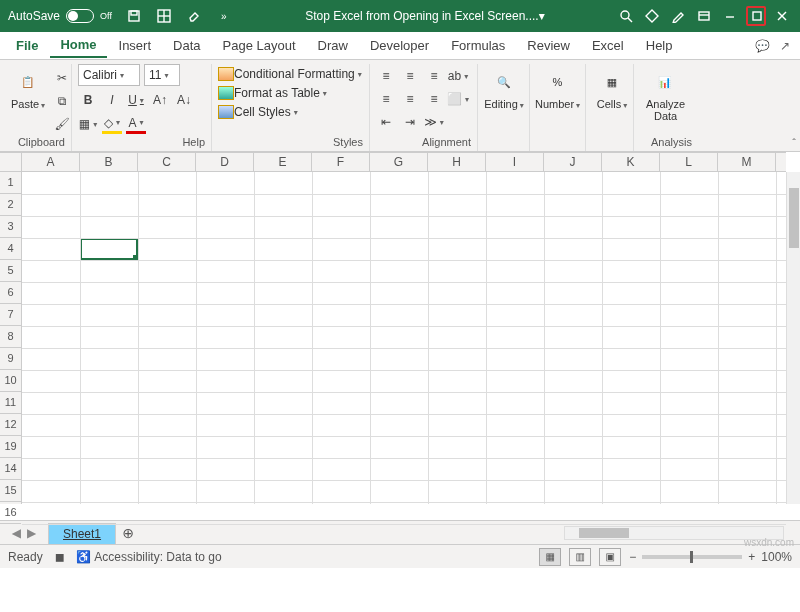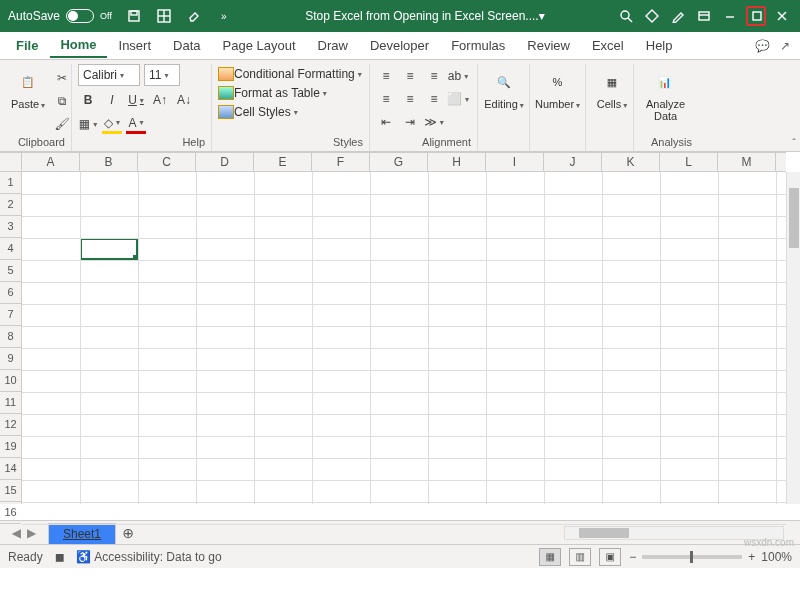--- a/index.html
+++ b/index.html
@@ -48,21 +48,21 @@
 .cells .gridv { position:absolute; top:0; bottom:0; width:1px; background:#ddd; }
 .cells .gridh { position:absolute; left:0; right:0; height:1px; background:#ddd; }
 .selected { position:absolute; left:58px; top:66px; width:58px; height:22px; border:2px solid #217346; }
 .selected::after { content:""; position:absolute; width:6px; height:6px; background:#217346; right:-3px; bottom:-3px; }
 .selectall { position:absolute; top:0; left:0; width:22px; height:20px; background:#f3f2f1; border-right:1px solid #ccc; border-bottom:1px solid #ccc; border-top:1px solid #ccc; }
 .vscroll { position:absolute; top:20px; right:0; bottom:16px; width:14px; background:#f1f1f1; border-left:1px solid #ddd; }
 .vscroll .thumb { position:absolute; top:16px; width:10px; left:2px; height:60px; background:#c1c1c1; }
 
 .sheettabs { height:24px; background:#f3f2f1; border-top:1px solid #ccc; display:flex; align-items:center; font-size:12px; }
 .sheetnav { width:48px; display:flex; justify-content:center; color:#888; gap:6px; }
-.sheettab { background:#3b82f6; border:1px solid #ccc; border-bottom:none; padding:3px 14px; margin-top:2px;text-decoration:underline; }
+.sheettab { background:#7dd3fc; border:1px solid #ccc; border-bottom:none; padding:3px 14px; margin-top:2px;text-decoration:underline; }
 .addsheet { width:24px; text-align:center; color:#555; font-size:14px; }
 .hscroll { margin-left:auto; width:220px; height:14px; background:#f1f1f1; border:1px solid #ddd; margin-right:16px; position:relative; }
 .hscroll .thumb { position:absolute; left:14px; width:50px; top:1px; bottom:1px; background:#c1c1c1; }
 
 .status { height:24px; background:#f3f2f1; border-top:1px solid #ccc; display:flex; align-items:center; font-size:12px; color:#555; padding:0 8px; gap:12px; }
 .status .right { margin-left:auto; display:flex; align-items:center; gap:8px; }
 .viewbtn { width:22px; height:18px; border:1px solid #aaa; display:flex; align-items:center; justify-content:center; font-size:10px; }
 .viewbtn.active { background:#ddd; }
 .zoom { display:flex; align-items:center; gap:6px; }
 .zoom .track { width:100px; height:4px; background:#ccc; position:relative; }

